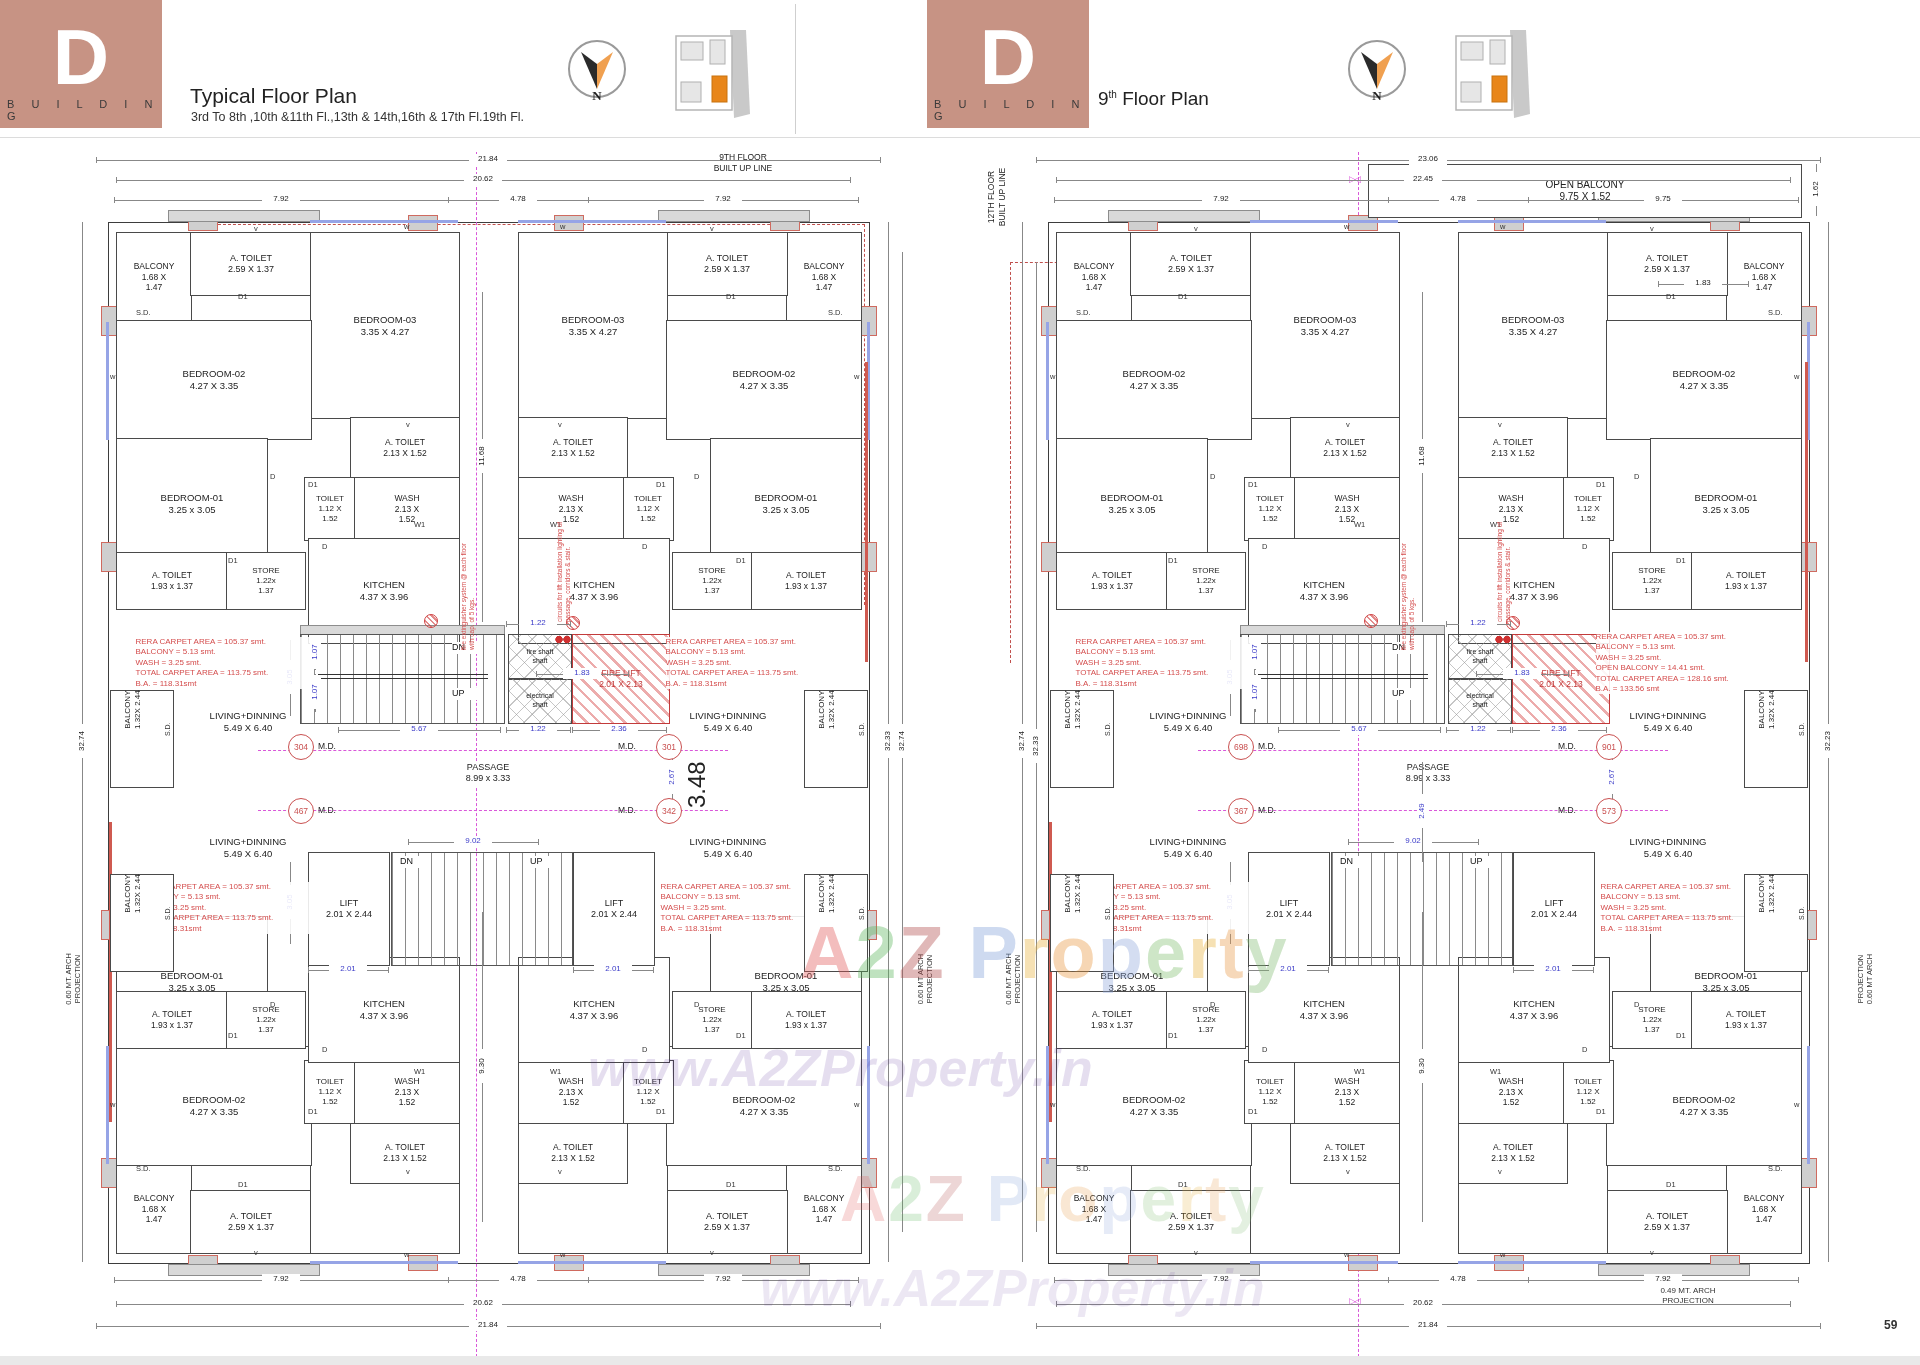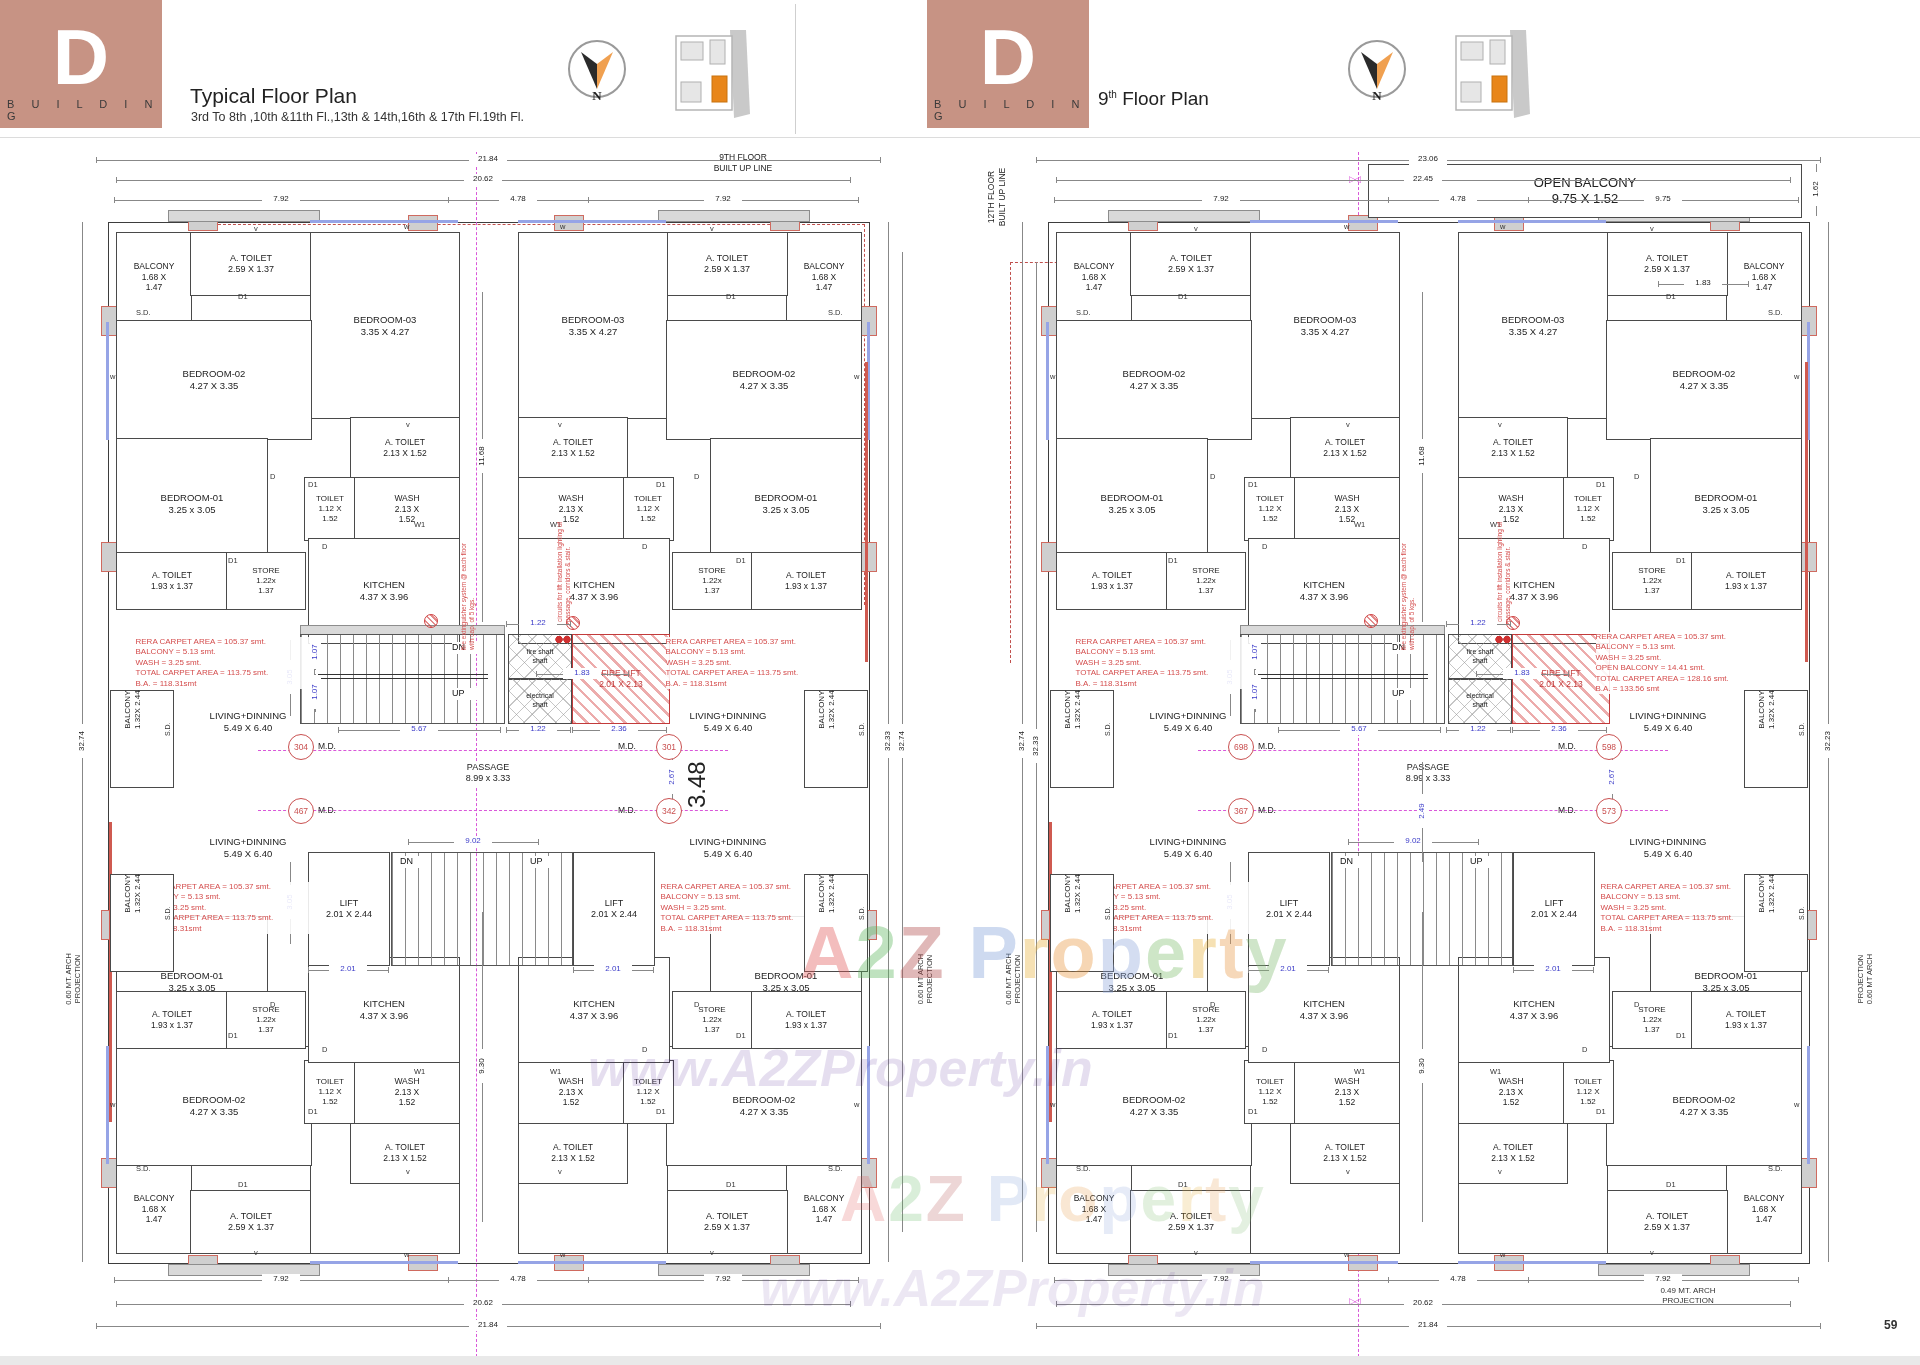--- a/index.html
+++ b/index.html
@@ -633,21 +633,21 @@
       <div style="position: absolute; left: 648px; top: 1028px; width: 22px; height: 10px; font-size: 7.5px; color: rgb(51, 51, 51); white-space: pre-line; line-height: 1.25;">D1</div>
       <div style="position: absolute; left: 632px; top: 1096px; width: 22px; height: 10px; font-size: 7.5px; color: rgb(51, 51, 51); white-space: pre-line; line-height: 1.25;">v</div>
       <div style="position: absolute; left: 482px; top: 1098px; width: 22px; height: 10px; font-size: 7.5px; color: rgb(51, 51, 51); white-space: pre-line; line-height: 1.25;">w</div>
       <div style="position: absolute; left: 776px; top: 948px; width: 22px; height: 10px; font-size: 7.5px; color: rgb(51, 51, 51); white-space: pre-line; line-height: 1.25;">w</div>
       <div style="position: absolute; left: 616px; top: 848px; width: 22px; height: 10px; font-size: 7.5px; color: rgb(51, 51, 51); white-space: pre-line; line-height: 1.25;">D</div>
       <div style="position: absolute; left: 578px; top: 955px; width: 22px; height: 10px; font-size: 7.5px; color: rgb(51, 51, 51); white-space: pre-line; line-height: 1.25;">D1</div>
       <div style="position: absolute; left: 658px; top: 879px; width: 22px; height: 10px; font-size: 7.5px; color: rgb(51, 51, 51); white-space: pre-line; line-height: 1.25;">D1</div>
       <div style="position: absolute; left: 472px; top: 915px; width: 22px; height: 10px; font-size: 7.5px; color: rgb(51, 51, 51); white-space: pre-line; line-height: 1.25;">W1</div>
       <div style="position: absolute; left: 564px; top: 893px; width: 22px; height: 10px; font-size: 7.5px; color: rgb(51, 51, 51); white-space: pre-line; line-height: 1.25;">D</div>
       <div style="position: absolute; left: 480px; top: 1015px; width: 22px; height: 10px; font-size: 7.5px; color: rgb(51, 51, 51); white-space: pre-line; line-height: 1.25;">v</div>
-      <div class="room" style="position: absolute; left: 350px; top: 12px; width: 432px; height: 52px; font-size: 13px;">OPEN BALCONY
+      <div class="room" style="position: absolute; left: 350px; top: 12px; width: 432px; height: 52px; font-size: 10px;">OPEN BALCONY
 9.75 X 1.52</div>
       <div class="strip" style="position: absolute; left: 222px; top: 473px; width: 203px; height: 8px;"></div>
       <div class="hatch" style="position: absolute; left: 222px; top: 482px; width: 203px; height: 88px;"></div>
       <div style="position: absolute; left: 240px; top: 522px; width: 170px; height: 3px; border-top: 1px solid rgb(51, 51, 51); border-bottom: 1px solid rgb(51, 51, 51);"></div>
       <div style="position: absolute; left: 374px; top: 490px; width: 26px; height: 12px; font-size: 9px; color: rgb(17, 17, 17); white-space: pre-line; line-height: 1.25; background: rgb(255, 255, 255);">DN</div>
       <div style="position: absolute; left: 374px; top: 536px; width: 26px; height: 12px; font-size: 9px; color: rgb(17, 17, 17); white-space: pre-line; line-height: 1.25; background: rgb(255, 255, 255);">UP</div>
       <div class="room xh" style="position: absolute; left: 430px; top: 482px; width: 62px; height: 44px; font-size: 7px;">fire shaft
 shaft</div>
       <div class="room xh" style="position: absolute; left: 430px; top: 526px; width: 62px; height: 44px; font-size: 7px;">electrical
 shaft</div>
@@ -706,21 +706,21 @@
       <div class="dimvline" style="position: absolute; left: 594px; top: 590px; width: 0px; height: 72px;"></div>
       <div class="dimlab vrot" style="position: absolute; left: 589px; top: 642px; width: 34px; height: 11px; font-size: 8px; color: rgb(59, 59, 200); white-space: pre-line; line-height: 1.25; text-align: center;">2.67</div>
       <div class="dimvline" style="position: absolute; left: 237px; top: 484px; width: 0px; height: 34px;"></div>
       <div class="dimlab vrot" style="position: absolute; left: 232px; top: 517px; width: 34px; height: 11px; font-size: 8px; color: rgb(59, 59, 200); white-space: pre-line; line-height: 1.25; text-align: center;">1.07</div>
       <div class="dimvline" style="position: absolute; left: 237px; top: 522px; width: 0px; height: 38px;"></div>
       <div class="dimlab vrot" style="position: absolute; left: 232px; top: 557px; width: 34px; height: 11px; font-size: 8px; color: rgb(59, 59, 200); white-space: pre-line; line-height: 1.25; text-align: center;">1.07</div>
       <div class="dimvline" style="position: absolute; left: 212px; top: 710px; width: 0px; height: 82px;"></div>
       <div class="dimlab vrot" style="position: absolute; left: 207px; top: 767px; width: 34px; height: 11px; font-size: 8px; color: rgb(59, 59, 200); white-space: pre-line; line-height: 1.25; text-align: center;">3.05</div>
       <div class="circ" style="position: absolute; left: 210px; top: 582px;">698</div>
       <div style="position: absolute; left: 240px; top: 589px; width: 36px; height: 12px; font-size: 8.5px; color: rgb(34, 34, 34); white-space: pre-line; line-height: 1.25;">M.D.</div>
-      <div class="circ" style="position: absolute; left: 578px; top: 582px;">598</div>
+      <div class="circ" style="position: absolute; left: 578px; top: 582px;">901</div>
       <div style="position: absolute; left: 540px; top: 589px; width: 36px; height: 12px; font-size: 8.5px; color: rgb(34, 34, 34); white-space: pre-line; line-height: 1.25;">M.D.</div>
       <div class="circ" style="position: absolute; left: 210px; top: 646px;">367</div>
       <div style="position: absolute; left: 240px; top: 653px; width: 36px; height: 12px; font-size: 8.5px; color: rgb(34, 34, 34); white-space: pre-line; line-height: 1.25;">M.D.</div>
       <div class="circ" style="position: absolute; left: 578px; top: 646px;">573</div>
       <div style="position: absolute; left: 540px; top: 653px; width: 36px; height: 12px; font-size: 8.5px; color: rgb(34, 34, 34); white-space: pre-line; line-height: 1.25;">M.D.</div>
       <div style="position: absolute; left: 85px; top: 558px; width: 170px; height: 28px; font-size: 9.5px; color: rgb(34, 34, 34); white-space: pre-line; line-height: 1.25; text-align: center;">LIVING+DINNING
 5.49 X 6.40</div>
       <div style="position: absolute; left: 565px; top: 558px; width: 170px; height: 28px; font-size: 9.5px; color: rgb(34, 34, 34); white-space: pre-line; line-height: 1.25; text-align: center;">LIVING+DINNING
 5.49 X 6.40</div>
       <div style="position: absolute; left: 85px; top: 684px; width: 170px; height: 28px; font-size: 9.5px; color: rgb(34, 34, 34); white-space: pre-line; line-height: 1.25; text-align: center;">LIVING+DINNING

